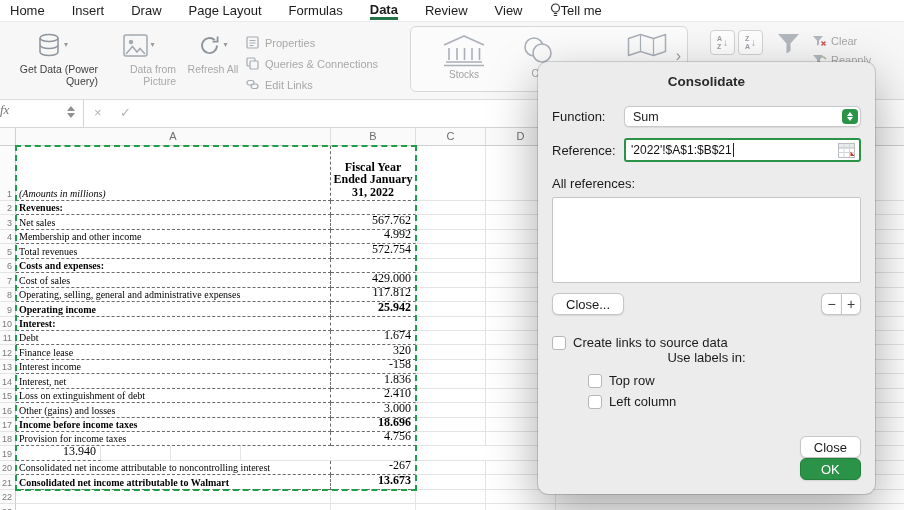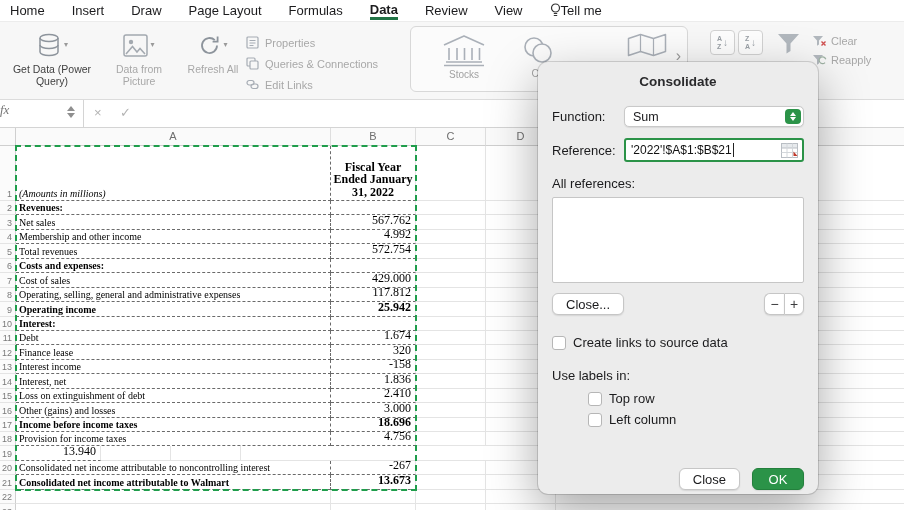--- a/index.html
+++ b/index.html
@@ -24,21 +24,21 @@
   .mitem{cursor:default;padding:1px 0 2px;}
   .mitem.active{font-weight:bold;border-bottom:3px solid var(--accent);padding-bottom:0;text-align:right;}
   .mitem.tellme{display:flex;align-items:center;}
   
   .ribbon{
     position:absolute;left:0;top:22px;width:904px;height:78px;background:#f7f7f7;
     border-bottom:1px solid #dcdcdc;
   }
   .rbtn{position:absolute;display:flex;flex-direction:column;align-items:center;text-align:center;}
   .rbtn .iconrow{display:flex;align-items:flex-start;gap:2px;height:30px;align-items:center;}
-  .rbtn .lbl{font-size:10.5px;line-height:11.5px;margin-top:4px;}
+  .rbtn .lbl{font-size:10.5px;line-height:11.5px;margin-top:4px;text-align:right;}
   .lbl.dark{color:#3f3f3f;}
   .lbl.dim{color:#a8a8a8;}
   .chev{font-size:8px;color:#9a9a9a;line-height:8px;}
   .rb-getdata{left:6px;top:8px;width:92px;}
   .rb-picture{left:102px;top:8px;width:74px;}
   .rb-refresh{left:182px;top:8px;width:62px;}
   .rb-stack{position:absolute;left:246px;top:10px;width:156px;}
   .stackrow{display:flex;align-items:center;gap:6px;height:21px;font-size:11px;color:#a8a8a8;}
   .rb-gallery{
     position:absolute;left:410px;top:4px;width:278px;height:66px;
@@ -106,21 +106,21 @@
   .cA.table{border-right:1px dashed #6a6a6a;}
   .bold{font-weight:bold;}
   .a1{font-style:italic;}
   .b1{white-space:pre-line;justify-content:center;text-align:center;font-weight:bold;line-height:12.5px;padding:0 1px 2px;}
   .ants{
     position:absolute;left:15px;top:-1px;width:402px;height:346px;
     border:2px dashed var(--ants);pointer-events:none;z-index:3;
   }
   
   .dialog{
-    position:absolute;left:538px;top:62px;width:280px;height:432px;
+    position:absolute;left:538px;top:62px;width:337px;height:432px;
     background:#ececec;border-radius:10px;z-index:20;
     box-shadow:0 18px 50px rgba(0,0,0,.35),0 0 0 1px rgba(0,0,0,.14);
     padding:0 14px;font-size:13px;color:#1b1b1d;
   }
   .dlg-title{text-align:center;font-weight:bold;font-size:13.5px;padding-top:12px;color:#2a2a2c;}
   .dlg-row{display:flex;align-items:center;}
   .row-function{margin-top:17px;}
   .row-reference{margin-top:11px;}
   .dlg-label{width:72px;flex:none;}
   .mac-select{
@@ -148,25 +148,25 @@
     box-shadow:0 1px 1.5px rgba(0,0,0,.1);font-size:13px;color:#1b1b1d;
     display:inline-flex;align-items:center;justify-content:center;padding:0 13px;
     font-family:"Liberation Sans",sans-serif;
   }
   .pm-group{display:flex;}
   .pm{width:20px;height:22px;background:#fff;border:1px solid #c6c6c6;display:flex;align-items:center;justify-content:center;font-size:14px;color:#3c3c3e;box-shadow:0 1px 1.5px rgba(0,0,0,.1);}
   .pm.minus{border-radius:6px 0 0 6px;border-right:none;}
   .pm.plus{border-radius:0 6px 6px 0;}
   .chk-row{display:flex;align-items:center;gap:7px;}
   .row-links{margin-top:20px;}
-  .row-uselabels{margin-top:18px;}
+  .row-uselabels{text-align:center;}
   .row-toprow{margin-top:8px;margin-left:36px;}
   .row-leftcol{margin-top:6px;margin-left:36px;}
   .checkbox{width:14px;height:14px;background:#fff;border:1px solid #b6b6b6;border-radius:3px;flex:none;}
-  .dlg-buttons{position:absolute;right:14px;bottom:4px;display:flex;gap:12px;}
+  .dlg-buttons{position:absolute;right:14px;bottom:14px;display:flex;flex-direction:column;}
   .btn.ok{background:var(--ok);border-color:#23803c;color:#fff;min-width:52px;}
   svg{display:block;}
 </style>
 </head>
 <body>
 
 <nav class="menubar">
   <span class="mitem">Home</span>
   <span class="mitem">Insert</span>
   <span class="mitem">Draw</span>

